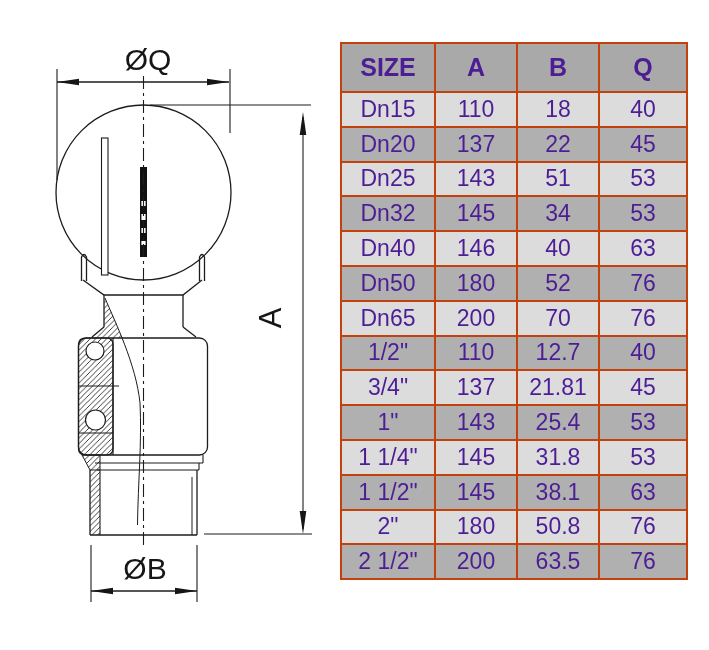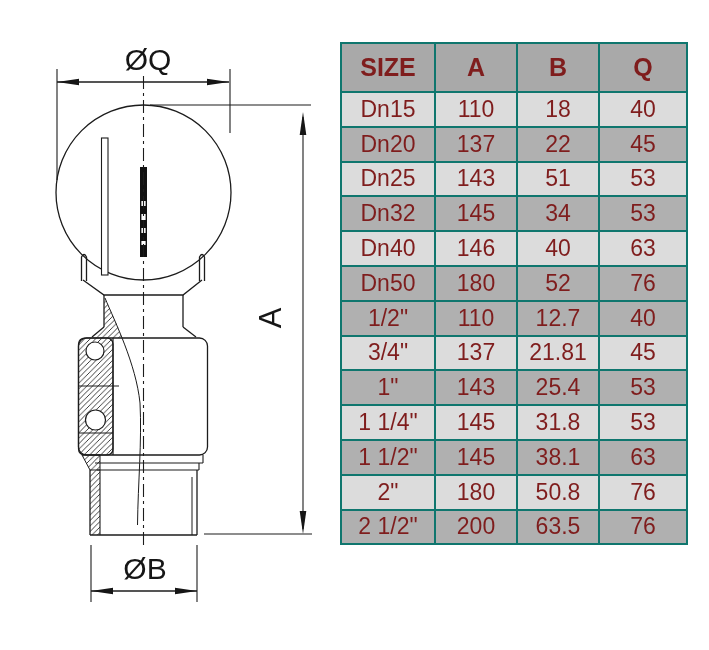--- a/index.html
+++ b/index.html
@@ -11,22 +11,22 @@
   #drawing-svg{position:absolute;left:0;top:0;}
   svg text{fill:#161616;font-family:"Liberation Sans",sans-serif;}
   .dim-label{font-size:30px;}
   .dim-label-a{font-size:31px;}
 
   .spec-table{
     position:absolute;left:340px;top:42px;width:346px;
     border-collapse:collapse;table-layout:fixed;
   }
   .spec-table th,.spec-table td{
-    border:2px solid #0f766e;text-align:center;vertical-align:middle;
-    color:#7f1d1d;padding:0;overflow:hidden;white-space:nowrap;
+    border:2px solid #c2410c;text-align:center;vertical-align:middle;
+    color:#4c1d95;padding:0;overflow:hidden;white-space:nowrap;
   }
   .spec-table th{height:47px;font-size:25px;font-weight:bold;background:#a9a9a9;}
   .spec-table td{height:32.8px;font-size:23px;font-weight:normal;}
   .row-light td{background:#dcdcdc;}
   .row-dark td{background:#b0b0b0;text-align:center;}
 </style>
 </head>
 <body>
 
 <div id="stage">
@@ -176,20 +176,26 @@
           <td>146</td>
           <td>40</td>
           <td>63</td>
         </tr>
         <tr class="row-dark">
           <td>Dn50</td>
           <td>180</td>
           <td>52</td>
           <td>76</td>
         </tr>
+        <tr class="row-light">
+          <td>Dn65</td>
+          <td>200</td>
+          <td>70</td>
+          <td>76</td>
+        </tr>
         <tr class="row-dark">
           <td>1/2"</td>
           <td>110</td>
           <td>12.7</td>
           <td>40</td>
         </tr>
         <tr class="row-light">
           <td>3/4"</td>
           <td>137</td>
           <td>21.81</td>

